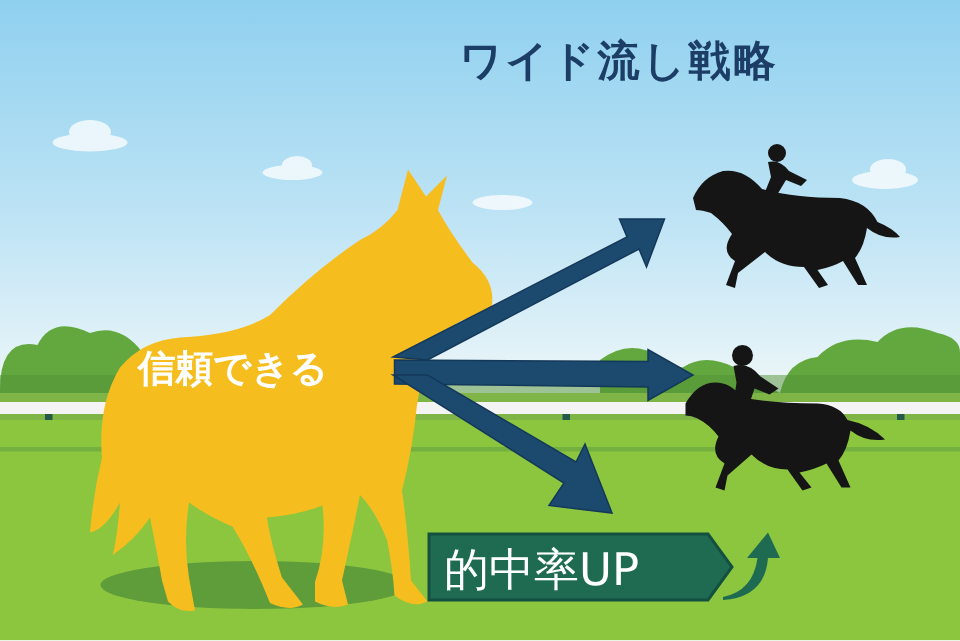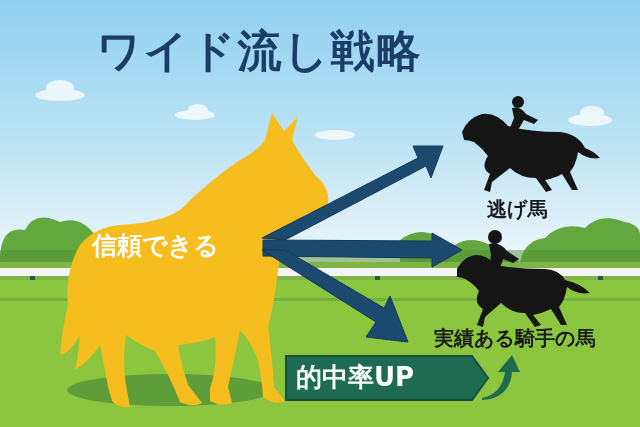--- a/index.html
+++ b/index.html
@@ -1,24 +1,24 @@
 <!DOCTYPE html>
 <html><head>
 <meta charset="utf-8">
 <style>
   html, body { margin: 0; padding: 0; }
   body { width: 640px; height: 427px; overflow: hidden; font-family: "DejaVu Sans", sans-serif; }
   .scene { position: relative; width: 640px; height: 427px; overflow: hidden;
     background: linear-gradient(to bottom, #8fd0ef 0%, #bfe4f5 35%, #e2f2f8 55%, #e8f4f6 58%); }
   .abs { position: absolute; }
-  .title { position: absolute; left: 0; top: 22px; width: 519px; text-align: center;
-    font-size: 44px; font-weight: bold; color: #1c3e66; letter-spacing: 2px; }
+  .title { position: absolute; left: 0; top: 22px; width: 519px; text-align: right;
+    font-size: 28px; font-weight: bold; color: #1c3e66; letter-spacing: 2px; }
   .label-white { position: absolute; color: #ffffff; font-weight: bold; text-align: left; font-size: 25px; line-height: 32px; }
   .label-dark { position: absolute; color: #1a1a1a; font-weight: bold; font-size: 20px; white-space: nowrap; }
-  .badge-text { position: absolute; color: #fff; font-weight: bold; font-size: 26px; white-space: nowrap; }
+  .badge-text { position: absolute; color: #fff; font-weight: normal; font-size: 30px; white-space: nowrap; }
 </style>
 </head>
 <body>
 
 <div class="scene">
 
   <svg class="abs" style="left:0;top:0" width="640" height="427">
 
     <g fill="#ffffff" opacity="0.75">
       <ellipse cx="60" cy="95" rx="25" ry="6"></ellipse>
@@ -76,32 +76,30 @@
 
   <svg class="abs" style="left:460px;top:90px" width="140" height="110" viewBox="0 0 140 110">
     <g fill="#151515">
       <circle cx="58" cy="12" r="6"></circle>
       <path d="M52,18 Q60,16 66,24 L78,30 L74,34 L64,30 L58,40 L50,38 L54,28 Z"></path>
       <path d="M2,42 Q8,28 22,24 Q36,22 48,36 Q70,42 100,42 Q118,44 125,58 Q135,62 140,68 Q128,70 118,62 Q116,75 110,82
         L118,100 L112,100 L102,84 Q95,88 85,90 L92,100 L86,102 L76,88 Q60,88 50,78 L32,92 L30,102 L24,100 L30,84 Q20,78 28,66
         Q22,58 14,52 Q8,50 4,50 Z"></path>
     </g>
   </svg>
-  <div class="label-dark" style="left:487px;top:196px">逃げ馬</div>
 
   <svg class="abs" style="left:455px;top:225px" width="140" height="110" viewBox="0 0 140 110">
     <g fill="#151515">
       <circle cx="40" cy="12" r="7"></circle>
       <path d="M34,19 Q44,16 52,26 L64,34 L58,38 L48,34 L44,46 L34,44 L36,30 Z"></path>
       <path d="M2,44 Q10,30 22,30 Q32,30 40,40 Q60,44 90,44 Q105,45 110,55 Q125,58 135,68 Q122,70 112,62 Q110,75 104,82
         L112,100 L106,100 L96,84 Q88,88 78,90 L86,100 L80,102 L70,88 Q56,88 46,78 L30,92 L28,102 L22,100 L28,84 Q18,78 24,66
         Q18,58 10,54 Q6,52 2,52 Z"></path>
     </g>
   </svg>
-  <div class="label-dark" style="left:434px;top:325px">実績ある騎手の馬</div>
 
   <svg class="abs" style="left:280px;top:350px" width="240" height="60">
     <polygon points="6,6 192,6 208,28 192,50 6,50" fill="#1e6b52" stroke="#145040" stroke-width="2" rx="4"></polygon>
     <path d="M202,48 Q222,44 225,22 L218,22 L232,5 L240,22 L232,22 Q230,48 202,50 Z" fill="#1e6b52"></path>
   </svg>
   <div class="badge-text" style="left:296px;top:360px">的中率UP</div>
 
   <div class="title">ワイド流し戦略</div>
 </div>
 

